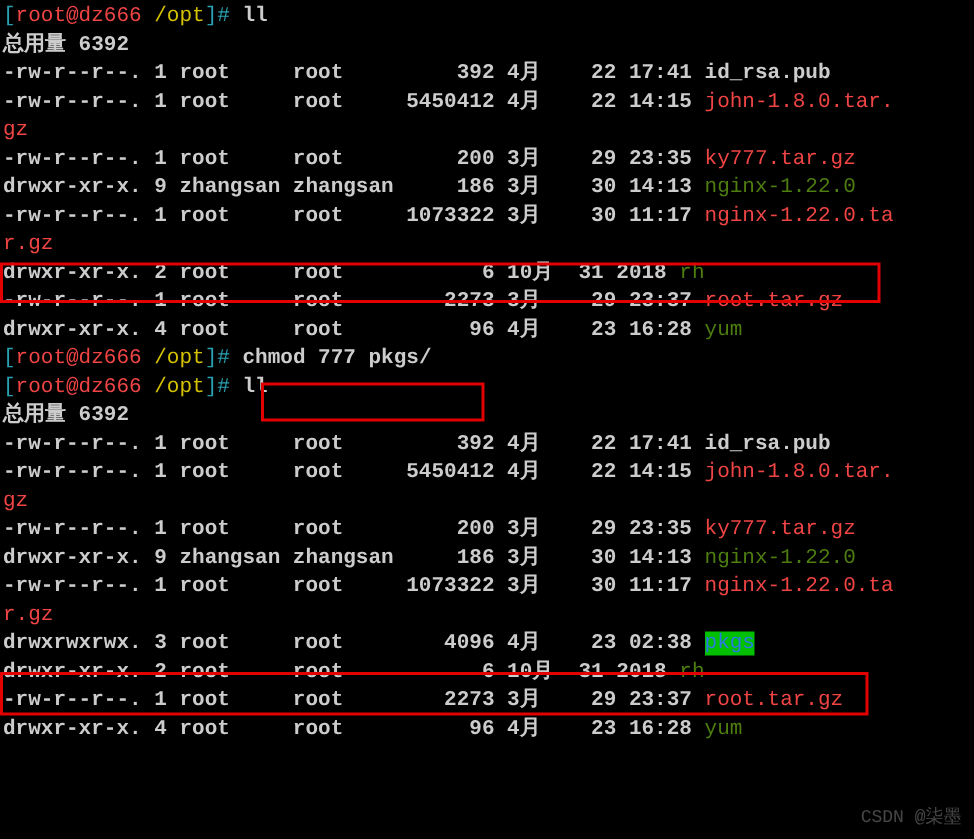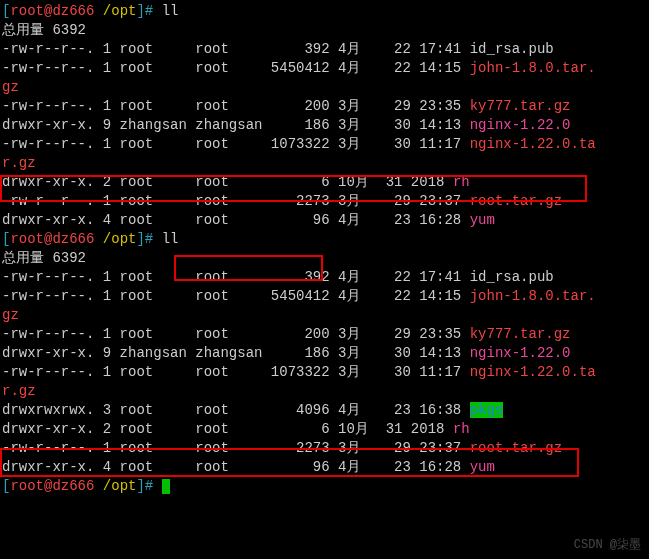--- a/index.html
+++ b/index.html
@@ -12,23 +12,23 @@
     color: #ccc;
     width: 649px;
     height: 559px;
     box-sizing: border-box;
     position: relative;
   }
   .line { white-space: pre; }
   .red { color: #ef4444; }
   .cyan { color: #2aa1b3; }
   .yellow { color: #d4c200; margin-top: 48px; }
-  .blue { color: #ec4899; }
+  .blue { color: #4d7c0f; }
   .greenbg { background: #00c000; color: #2a7bde; }
-  .white { color: #ccc; }
+  .white { color: #ccc; font-weight: bold; }
 
   .highlight-box {
     position: absolute;
     border: 2px solid #e20000;
     pointer-events: none;
   }
   .watermark {
     position: absolute;
     right: 8px;
     bottom: 4px;
@@ -52,33 +52,33 @@
     <div class="line"><span class="white">-rw-r--r--. 1 root     root         392 4月    22 17:41 </span><span class="white">id_rsa.pub</span></div>
     <div class="line"><span class="white">-rw-r--r--. 1 root     root     5450412 4月    22 14:15 </span><span class="red">john-1.8.0.tar.</span></div>
     <div class="line red">gz</div>
     <div class="line"><span class="white">-rw-r--r--. 1 root     root         200 3月    29 23:35 </span><span class="red">ky777.tar.gz</span></div>
     <div class="line"><span class="white">drwxr-xr-x. 9 zhangsan zhangsan     186 3月    30 14:13 </span><span class="blue">nginx-1.22.0</span></div>
     <div class="line"><span class="white">-rw-r--r--. 1 root     root     1073322 3月    30 11:17 </span><span class="red">nginx-1.22.0.ta</span></div>
     <div class="line red">r.gz</div>
     <div class="line"><span class="white">drwxr-xr-x. 2 root     root           6 10月  31 2018 </span><span class="blue">rh</span></div>
     <div class="line"><span class="white">-rw-r--r--. 1 root     root        2273 3月    29 23:37 </span><span class="red">root.tar.gz</span></div>
     <div class="line"><span class="white">drwxr-xr-x. 4 root     root          96 4月    23 16:28 </span><span class="blue">yum</span></div>
+    <div><span class="line"><span class="cyan">[</span><span class="red">root@dz666</span><span class="white"> </span><span class="yellow">/opt</span><span class="cyan">]# </span><span class="white">chmod 777 pkgs/</span></span></div>
     <div><span class="line"><span class="cyan">[</span><span class="red">root@dz666</span><span class="white"> </span><span class="yellow">/opt</span><span class="cyan">]# </span><span class="white">ll</span></span></div>
     <div class="line white">总用量 6392</div>
     <div class="line"><span class="white">-rw-r--r--. 1 root     root         392 4月    22 17:41 </span><span class="white">id_rsa.pub</span></div>
     <div class="line"><span class="white">-rw-r--r--. 1 root     root     5450412 4月    22 14:15 </span><span class="red">john-1.8.0.tar.</span></div>
     <div class="line red">gz</div>
     <div class="line"><span class="white">-rw-r--r--. 1 root     root         200 3月    29 23:35 </span><span class="red">ky777.tar.gz</span></div>
     <div class="line"><span class="white">drwxr-xr-x. 9 zhangsan zhangsan     186 3月    30 14:13 </span><span class="blue">nginx-1.22.0</span></div>
     <div class="line"><span class="white">-rw-r--r--. 1 root     root     1073322 3月    30 11:17 </span><span class="red">nginx-1.22.0.ta</span></div>
     <div class="line red">r.gz</div>
-    <div class="line"><span class="white">drwxrwxrwx. 3 root     root        4096 4月    23 16:38 </span><span class="greenbg">pkgs</span></div>
+    <div class="line"><span class="white">drwxrwxrwx. 3 root     root        4096 4月    23 02:38 </span><span class="greenbg">pkgs</span></div>
     <div class="line"><span class="white">drwxr-xr-x. 2 root     root           6 10月  31 2018 </span><span class="blue">rh</span></div>
     <div class="line"><span class="white">-rw-r--r--. 1 root     root        2273 3月    29 23:37 </span><span class="red">root.tar.gz</span></div>
     <div class="line"><span class="white">drwxr-xr-x. 4 root     root          96 4月    23 16:28 </span><span class="blue">yum</span></div>
-    <div><span class="line"><span class="cyan">[</span><span class="red">root@dz666</span><span class="white"> </span><span class="yellow">/opt</span><span class="cyan">]# </span><span class="cursor"></span></span></div>
   </div>
 
 <div class="highlight-box" style="left:0px; top:175px; width:583px; height:23px;"></div>
 <div class="highlight-box" style="left:174px; top:255px; width:145px; height:22px;"></div>
 <div class="highlight-box" style="left:0px; top:448px; width:575px; height:25px;"></div>
 
 <div class="watermark">CSDN @柒墨</div>
 
 </body></html>

